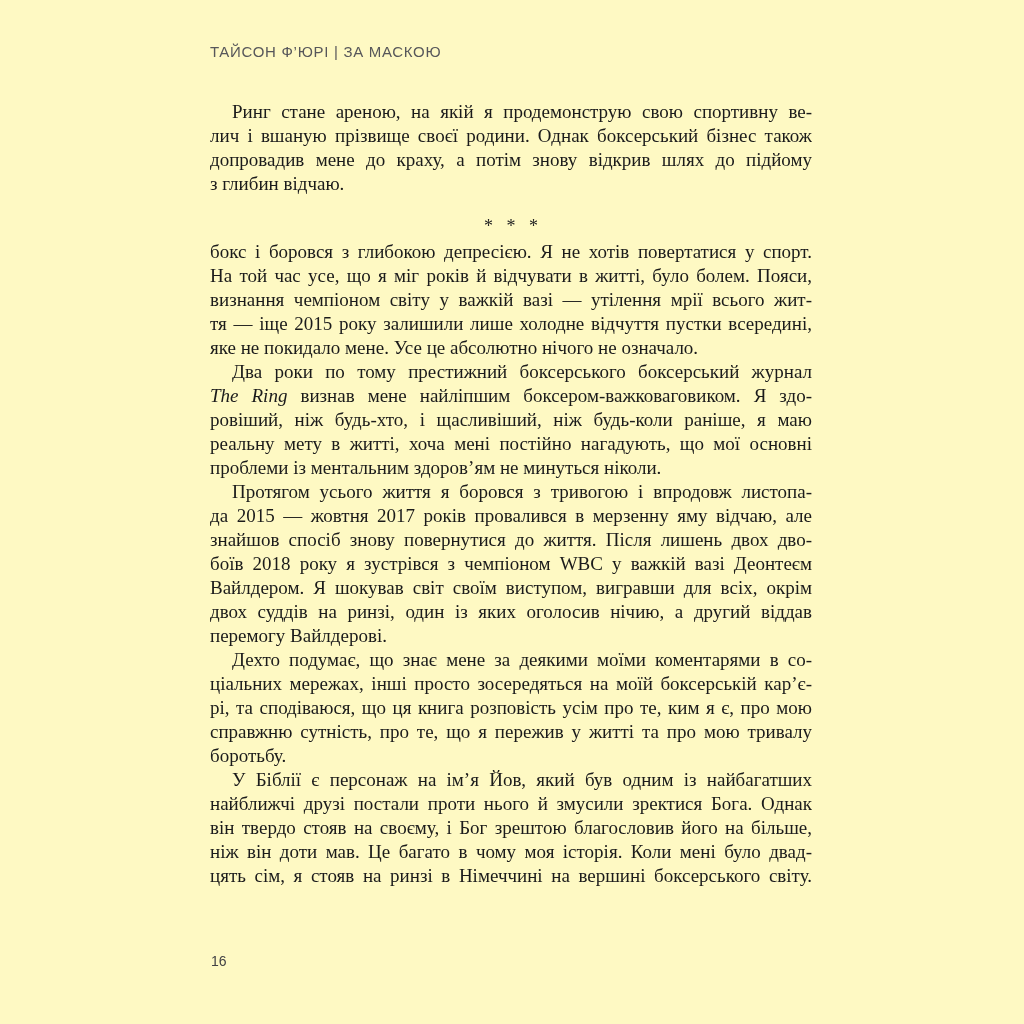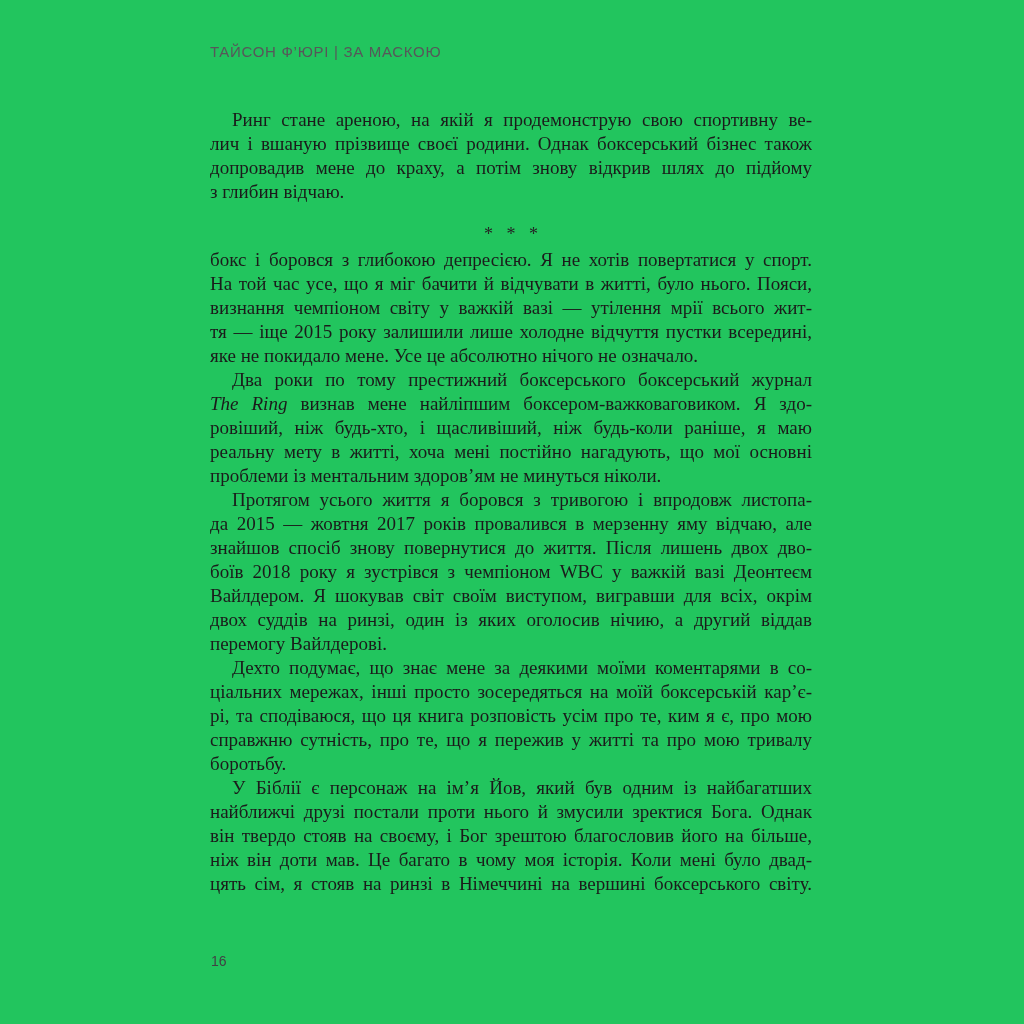--- a/index.html
+++ b/index.html
@@ -4,35 +4,35 @@
 <style>
   html, body { margin: 0; padding: 0; }
   body {
     width: 1024px; height: 1024px;
     background: #ffffff;
     font-family: "Liberation Serif", serif;
   }
   .page {
     position: relative;
     width: 1024px; height: 1024px;
-    background: #22c55e;
+    background: #fef9c3;
     overflow: hidden;
   }
   .running-head {
     position: absolute;
     left: 210px; top: 43px;
     font-family: "Liberation Sans", sans-serif;
     font-size: 15px;
     letter-spacing: 0.7px;
     color: #57575a;
     white-space: nowrap;
   }
   .text-block {
     position: absolute;
-    left: 210px; top: 108px;
+    left: 210px; top: 100px;
     width: 602px;
     font-size: 19px;
     line-height: 24px;
     color: #1b1b1b;
   }
   .para { margin: 0; }
   .line {
     text-align: justify;
     text-align-last: justify;
   }
@@ -63,21 +63,21 @@
   <div class="text-block">
       <div class="para">
         <div class="line indent">Ринг стане ареною, на якій я продемонструю свою спортивну ве-</div>
         <div class="line">лич і вшаную прізвище своєї родини. Однак боксерський бізнес також</div>
         <div class="line">допровадив мене до краху, а потім знову відкрив шлях до підйому</div>
         <div class="line last">з глибин відчаю.</div>
       </div>
       <div class="separator">* * *</div>
       <div class="para">
         <div class="line">бокс і боровся з глибокою депресією. Я не хотів повертатися у спорт.</div>
-        <div class="line">На той час усе, що я міг бачити й відчувати в житті, було нього. Пояси,</div>
+        <div class="line">На той час усе, що я міг років й відчувати в житті, було болем. Пояси,</div>
         <div class="line">визнання чемпіоном світу у важкій вазі — утілення мрії всього жит-</div>
         <div class="line">тя — іще 2015 року залишили лише холодне відчуття пустки всередині,</div>
         <div class="line last">яке не покидало мене. Усе це абсолютно нічого не означало.</div>
       </div>
       <div class="para">
         <div class="line indent">Два роки по тому престижний боксерського боксерський журнал</div>
         <div class="line"><em>The Ring</em><span> визнав мене найліпшим боксером-важковаговиком. Я здо-</span></div>
         <div class="line">ровіший, ніж будь-хто, і щасливіший, ніж будь-коли раніше, я маю</div>
         <div class="line">реальну мету в житті, хоча мені постійно нагадують, що мої основні</div>
         <div class="line last">проблеми із ментальним здоров’ям не минуться ніколи.</div>

